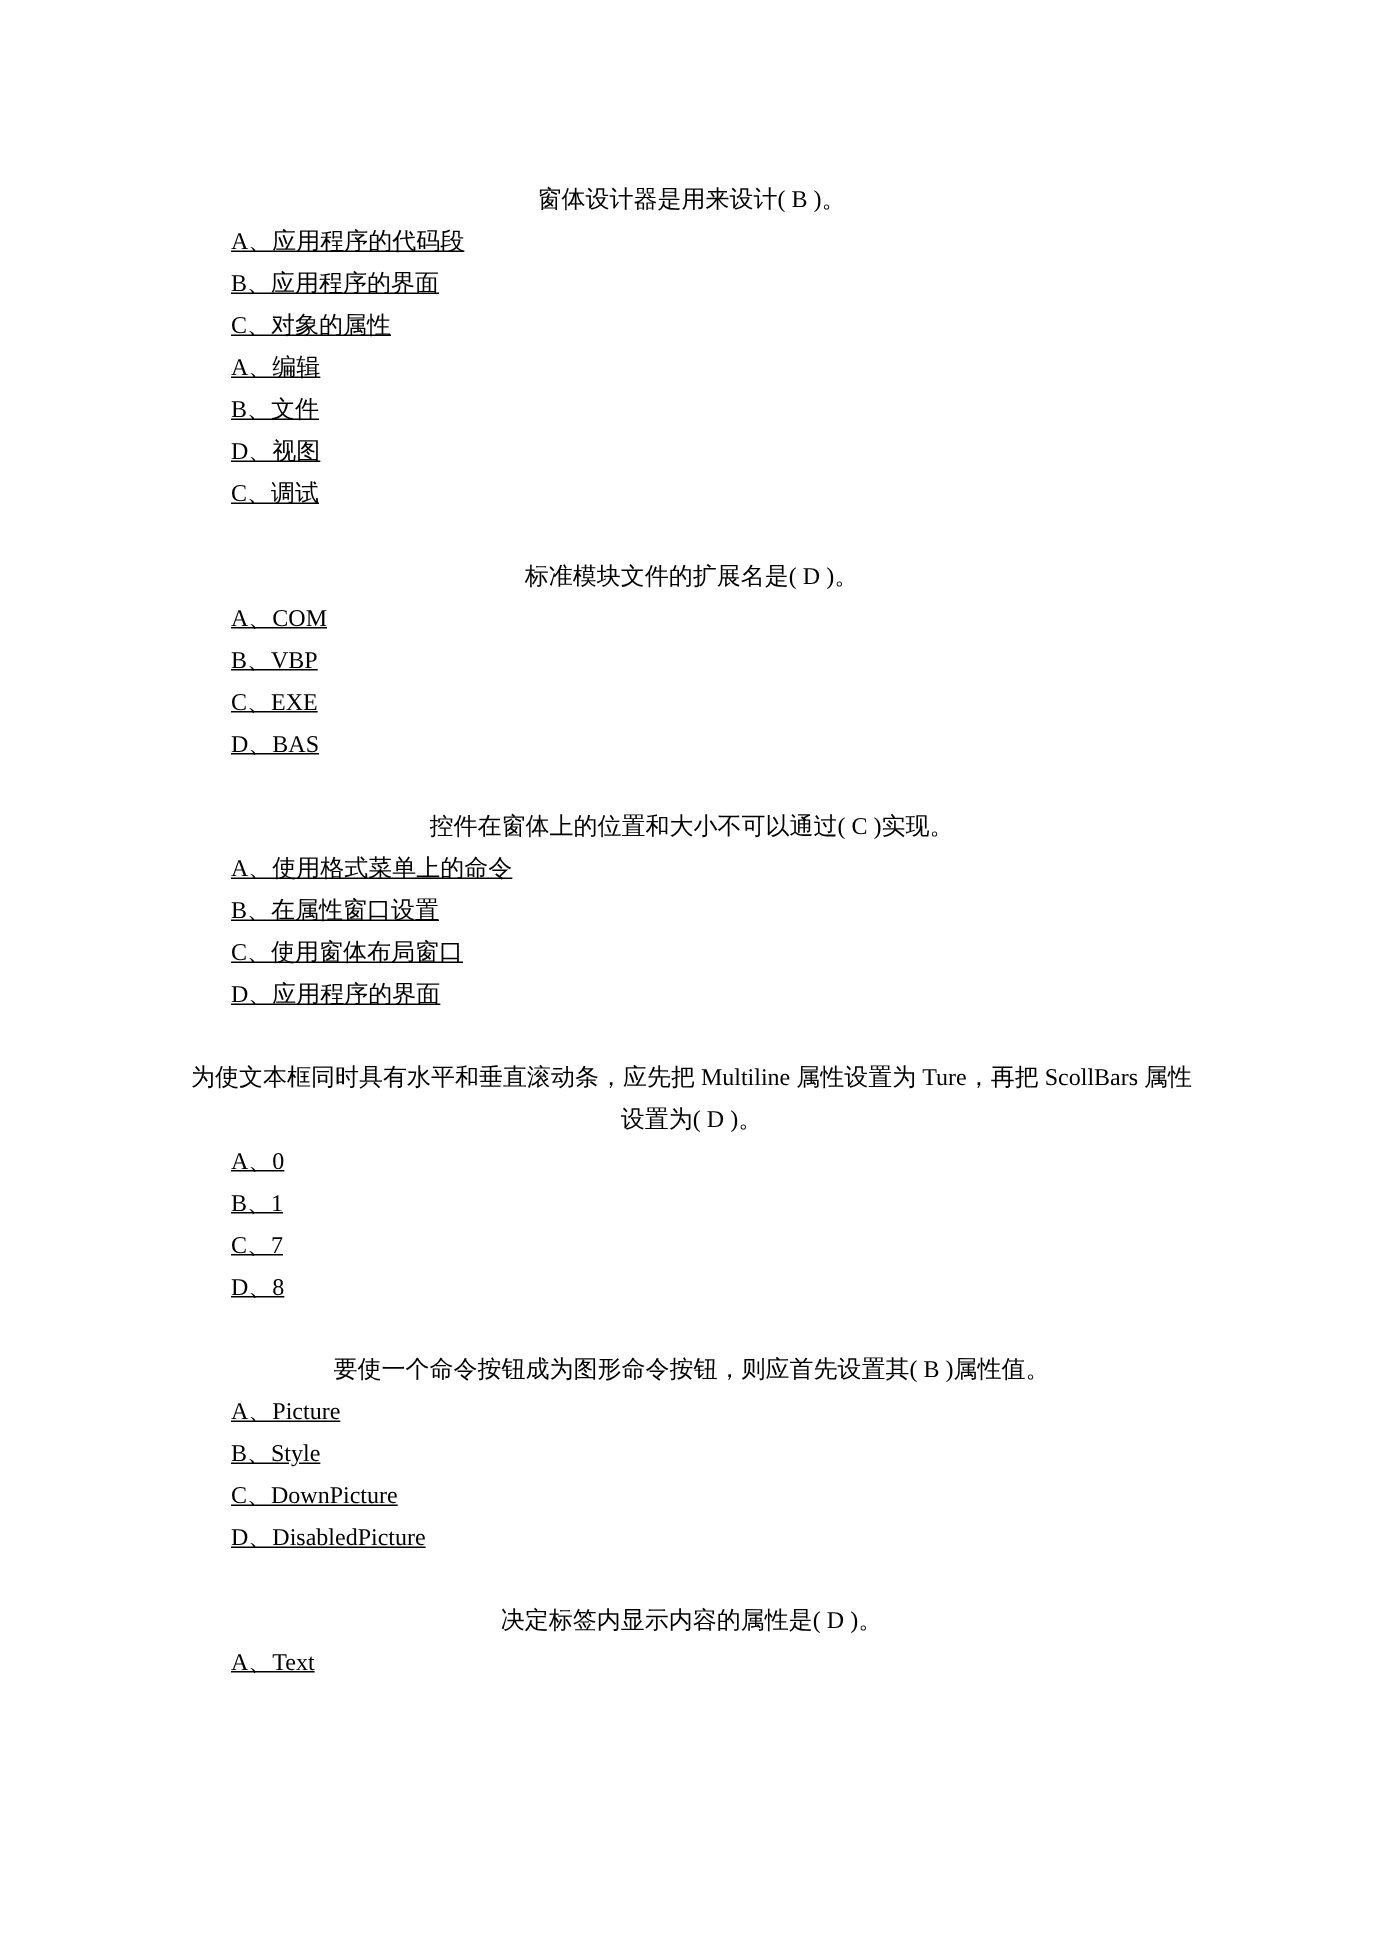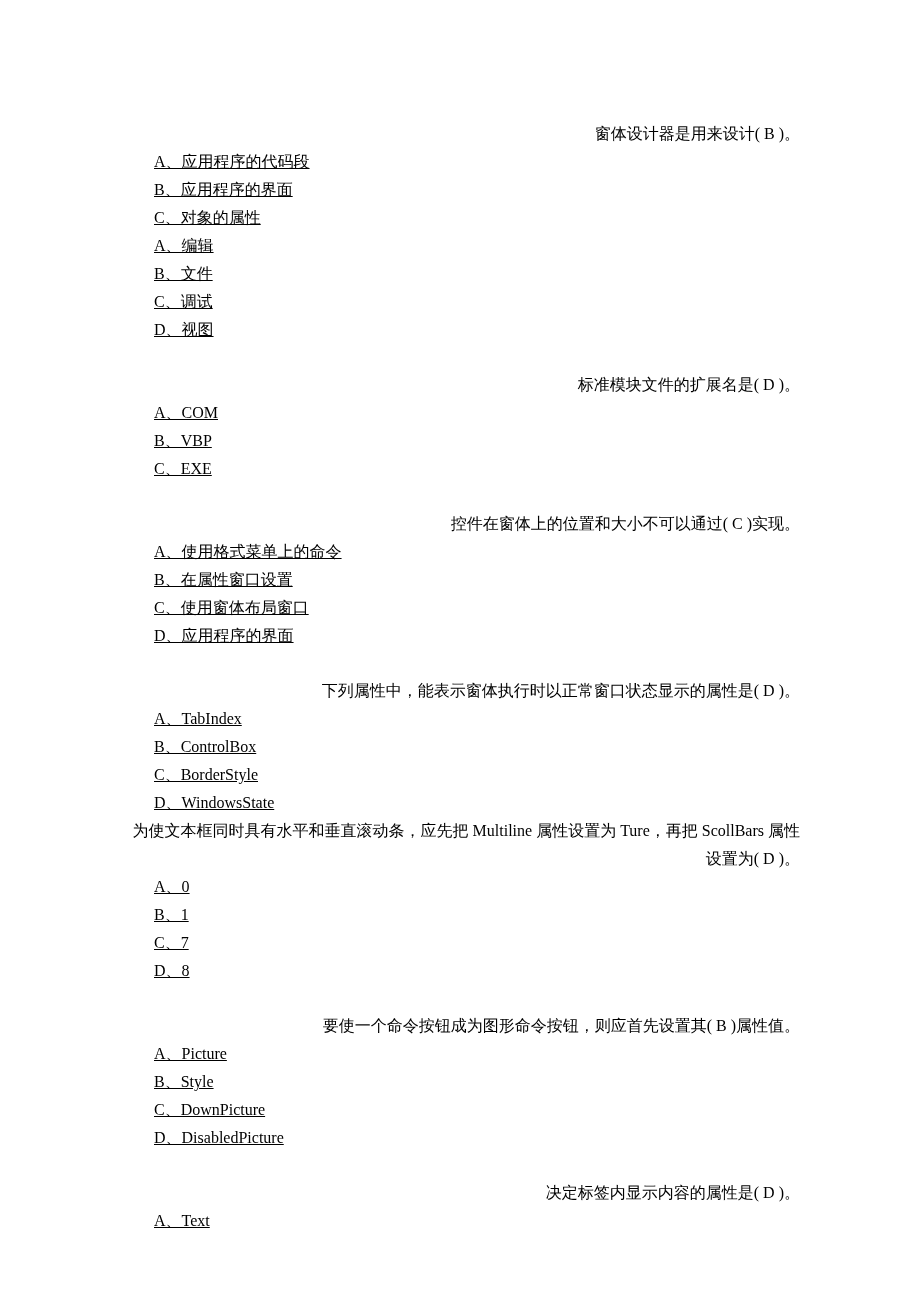--- a/index.html
+++ b/index.html
@@ -13,21 +13,21 @@
       font-size: 16px;
       line-height: 1.75;
       color: #000000;
       padding: 120px 120px 60px 122px;
       width: 920px;
     }
     .question-block {
       margin-bottom: 0;
     }
     .question-text {
-      text-align: right;
+      text-align: center;
     }
     .option {
       padding-left: 32px;
       text-decoration: underline;
     }
     .gap {
       height: 27px;
     }
   </style>
 </head>
@@ -36,46 +36,40 @@
 <div id="content">
     <div class="question-block">
       <div class="question-text">窗体设计器是用来设计( B    )。</div>
       <div class="option">A、应用程序的代码段</div>
       <div class="option">B、应用程序的界面</div>
       <div class="option">C、对象的属性</div>
     </div>
     <div class="question-block">
       <div class="option">A、编辑</div>
       <div class="option">B、文件</div>
+      <div class="option">D、视图</div>
       <div class="option">C、调试</div>
-      <div class="option">D、视图</div>
     </div>
     <div class="gap"></div>
     <div class="question-block">
       <div class="question-text">标准模块文件的扩展名是( D    )。</div>
       <div class="option">A、COM</div>
       <div class="option">B、VBP</div>
       <div class="option">C、EXE</div>
+      <div class="option">D、BAS</div>
     </div>
     <div class="gap"></div>
     <div class="question-block">
       <div class="question-text">控件在窗体上的位置和大小不可以通过( C    )实现。</div>
       <div class="option">A、使用格式菜单上的命令</div>
       <div class="option">B、在属性窗口设置</div>
       <div class="option">C、使用窗体布局窗口</div>
       <div class="option">D、应用程序的界面</div>
     </div>
     <div class="gap"></div>
-    <div class="question-block">
-      <div class="question-text">下列属性中，能表示窗体执行时以正常窗口状态显示的属性是( D    )。</div>
-      <div class="option">A、TabIndex</div>
-      <div class="option">B、ControlBox</div>
-      <div class="option">C、BorderStyle</div>
-      <div class="option">D、WindowsState</div>
-    </div>
     <div class="question-block">
       <div class="question-text">为使文本框同时具有水平和垂直滚动条，应先把 Multiline 属性设置为 Ture，再把 ScollBars 属性设置为( D    )。</div>
       <div class="option">A、0</div>
       <div class="option">B、1</div>
       <div class="option">C、7</div>
       <div class="option">D、8</div>
     </div>
     <div class="gap"></div>
     <div class="question-block">
       <div class="question-text">要使一个命令按钮成为图形命令按钮，则应首先设置其(    B )属性值。</div>

